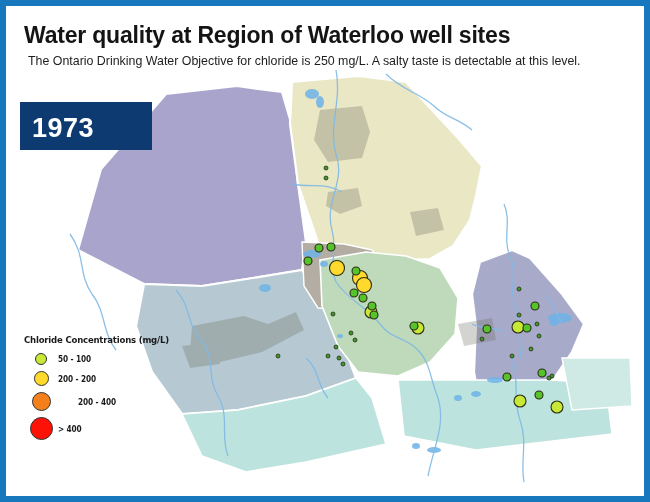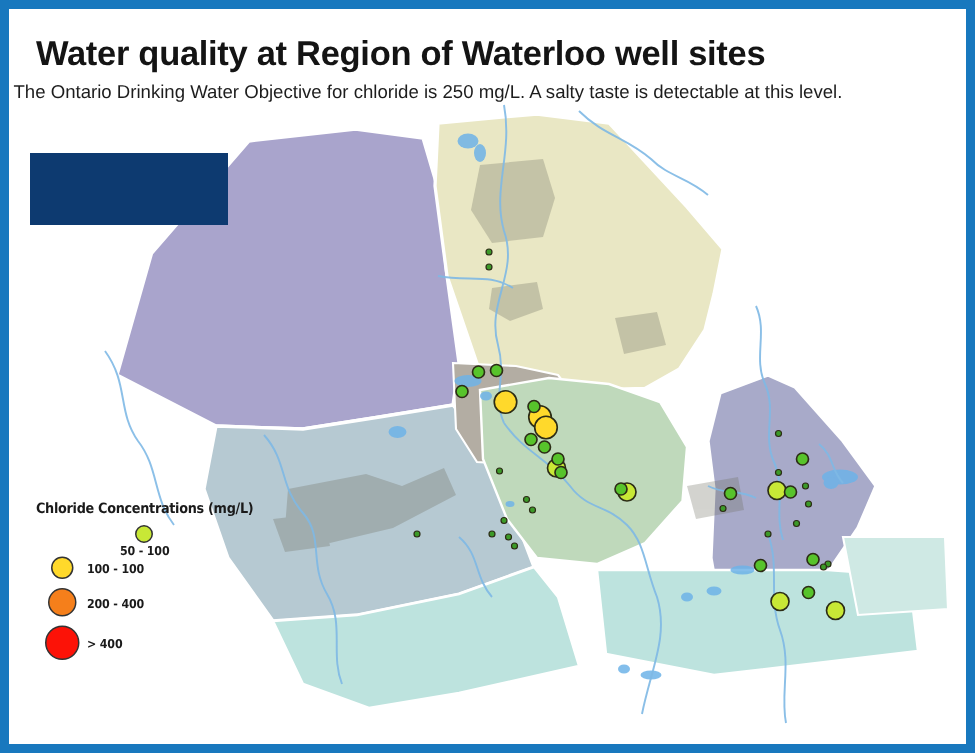--- a/index.html
+++ b/index.html
@@ -6,21 +6,21 @@
   body{width:650px;height:502px;overflow:hidden;
        font-family:"Liberation Sans","DejaVu Sans",sans-serif;}
 
   #frame{position:relative;width:650px;height:502px;box-sizing:border-box;
          border:6px solid #1878be;background:#ffffff;}
   #inner{position:absolute;inset:0;background:#ffffff;overflow:hidden;}
 
   
   #title{position:absolute;left:18px;top:16px;font-size:23px;font-weight:bold;
          color:#141414;letter-spacing:-.2px;white-space:nowrap;z-index:40;}
-  #subtitle{position:absolute;left:3px;top:48px;font-size:12.4px;color:#1d1d1d;
+  #subtitle{position:absolute;left:22px;top:48px;font-size:12.4px;color:#1d1d1d;
             white-space:nowrap;z-index:40;}
 
   
   #year-badge{position:absolute;left:14px;top:96px;width:132px;height:48px;
               background:#0d3a70;z-index:45;}
   #year-text{position:absolute;left:26px;top:107px;font-size:27px;font-weight:bold;
              color:#ffffff;letter-spacing:.5px;z-index:46;}
 
   
   #map{position:absolute;left:0;top:0;width:638px;height:490px;z-index:5;}
@@ -149,37 +149,38 @@
               <circle cx="543" cy="372" r="2" fill="#3c9a28" stroke="#2c2c16" stroke-width="0.8"></circle>
             </g>
         </g>
       </svg>
     </div>
 
     <div id="title">Water quality at Region of Waterloo well sites</div>
     <div id="subtitle">The Ontario Drinking Water Objective for chloride is 250 mg/L. A salty taste is detectable at this level.</div>
 
     <div id="year-badge" style="background: rgb(13, 58, 112);"></div>
+    <div id="year-text" style="color: rgb(255, 255, 255);">1973</div>
 
     <div id="legend">
       <div id="legend-title">Chloride Concentrations (mg/L)</div>
       <div id="legend-rows">
-          <div class="legend-row" style="height: 18px; flex-direction: column;">
+          <div class="legend-row" style="height: 18px;">
             <div class="legend-swatch-cell">
               <div class="legend-dot" style="width: 12px; height: 12px; background: rgb(200, 232, 54);"></div>
             </div>
             <div class="legend-label">50 - 100</div>
           </div>
           <div class="legend-row" style="height: 21px;">
             <div class="legend-swatch-cell">
               <div class="legend-dot" style="width: 15px; height: 15px; background: rgb(255, 217, 43);"></div>
             </div>
-            <div class="legend-label">100 - 100</div>
+            <div class="legend-label">200 - 200</div>
           </div>
-          <div class="legend-row" style="height: 25px;">
+          <div class="legend-row" style="height: 25px; gap: 20px;">
             <div class="legend-swatch-cell">
               <div class="legend-dot" style="width: 19px; height: 19px; background: rgb(245, 127, 27);"></div>
             </div>
             <div class="legend-label">200 - 400</div>
           </div>
           <div class="legend-row" style="height: 29px;">
             <div class="legend-swatch-cell">
               <div class="legend-dot" style="width: 23px; height: 23px; background: rgb(252, 18, 7);"></div>
             </div>
             <div class="legend-label">&gt; 400</div>

